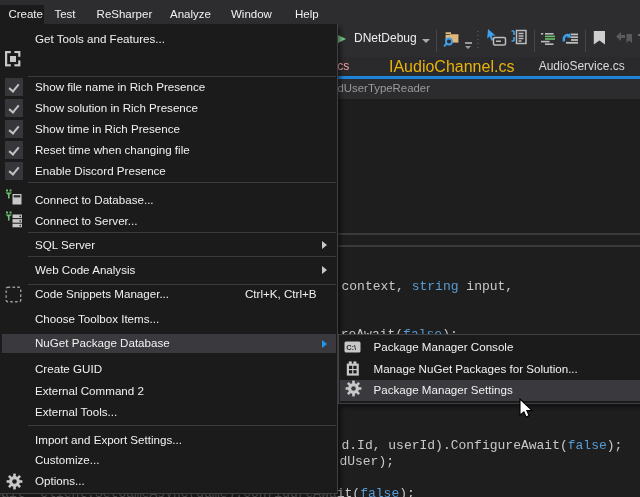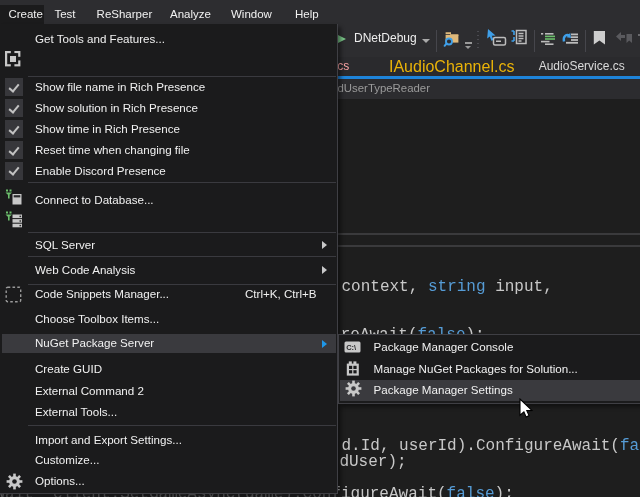--- a/index.html
+++ b/index.html
@@ -1,17 +1,17 @@
 <!DOCTYPE html>
 <html><head><meta charset="utf-8"><style>
 *{margin:0;padding:0;box-sizing:border-box}
 html,body{width:640px;height:497px;overflow:hidden;background:#1e1e1e}
 #root{position:absolute;left:0;top:0;width:640px;height:497px;font-family:"Liberation Sans",sans-serif;overflow:hidden}
 .abs{position:absolute}
-.code{font-family:"Liberation Mono",monospace;font-size:16px;line-height:16px;color:#c8c8c8;white-space:pre}
+.code{font-family:"Liberation Mono",monospace;font-size:13px;line-height:16px;color:#c8c8c8;white-space:pre}
 .kw{color:#569cd6}
 .mi{font-size:11.6px;line-height:20px;color:#f1f1f1;white-space:pre}
 .mbi{font-size:11.5px;line-height:19px;color:#f1f1f1;white-space:pre}
 .sep{height:1px;background:#3a3a3f;left:28px;width:308px}
 .chk{width:18px;height:18px;background:#37373b;left:5px}
 .chk:after{content:"";position:absolute;left:6px;top:3.5px;width:4px;height:8px;border-right:2px solid #c2c2c2;border-bottom:2px solid #c2c2c2;transform:rotate(40deg)}
 .arr{width:0;height:0;border-top:4px solid transparent;border-bottom:4px solid transparent;border-left:5px solid #c8c8c8}
 .tsep{width:1px;top:30px;height:22px;background:#46464c}
 </style></head><body>
 <div id="root">
@@ -146,39 +146,40 @@
   <rect x="4.5" y="0.5" width="2" height="2" fill="#6cbf6c"></rect>
   <path d="M0.5 3.5 L3.7 6.5 L7 3.5 Z" fill="#6cbf6c"></path>
   <rect x="3" y="6" width="1.6" height="3.5" fill="#6cbf6c"></rect>
   <rect x="7.5" y="3.5" width="9.5" height="3.6" fill="#c8c8c8"></rect>
   <rect x="7.5" y="8.1" width="9.5" height="3.6" fill="#c8c8c8"></rect>
   <rect x="7.5" y="12.7" width="9.5" height="3.6" fill="#c8c8c8"></rect>
   <rect x="14.5" y="4.7" width="1.6" height="1.4" fill="#2a2a2c"></rect>
   <rect x="14.5" y="9.3" width="1.6" height="1.4" fill="#2a2a2c"></rect>
   <rect x="14.5" y="13.9" width="1.6" height="1.4" fill="#2a2a2c"></rect>
 </svg>
+<div class="abs mi" style="left:35px;top:210.5px">Connect to Server...</div>
 <div class="abs sep" style="top:232px"></div>
 
 <div class="abs mi" style="left:35px;top:234.5px">SQL Server</div>
 <div class="abs arr" style="left:322px;top:240.5px"></div>
 <div class="abs sep" style="top:256px"></div>
 
 <div class="abs mi" style="left:35px;top:260px">Web Code Analysis</div>
 <div class="abs arr" style="left:322px;top:266px"></div>
 <div class="abs sep" style="top:283.5px"></div>
 
 <svg class="abs" style="left:5px;top:286px" width="17" height="17" viewBox="0 0 17 17">
   <rect x="1.2" y="1.2" width="14.5" height="14.5" rx="1.5" fill="none" stroke="#9a9a9a" stroke-width="1.4" stroke-dasharray="2.6 2.2"></rect>
 </svg>
 <div class="abs mi" style="left:35px;top:284px">Code Snippets Manager...</div>
 <div class="abs mi" style="right:323.5px;top:284px">Ctrl+K, Ctrl+B</div>
 <div class="abs mi" style="left:35px;top:309px">Choose Toolbox Items...</div>
 
 <div class="abs" style="left:2px;top:333.5px;width:334px;height:19.5px;background:#3a3a3e"></div>
-<div class="abs mi" style="left:35px;top:333px">NuGet Package Server</div>
+<div class="abs mi" style="left:35px;top:333px">NuGet Package Database</div>
 <div class="abs arr" style="left:322px;top:340px;border-left-color:#1f97e8"></div>
 
 <div class="abs mi" style="left:35px;top:358.5px">Create GUID</div>
 <div class="abs mi" style="left:35px;top:380.5px">External Command 2</div>
 <div class="abs mi" style="left:35px;top:402px">External Tools...</div>
 <div class="abs sep" style="top:425px"></div>
 
 <div class="abs mi" style="left:35px;top:429.5px">Import and Export Settings...</div>
 <div class="abs mi" style="left:35px;top:449.5px">Customize...</div>
 <div class="abs mi" style="left:35px;top:471px">Options...</div>

